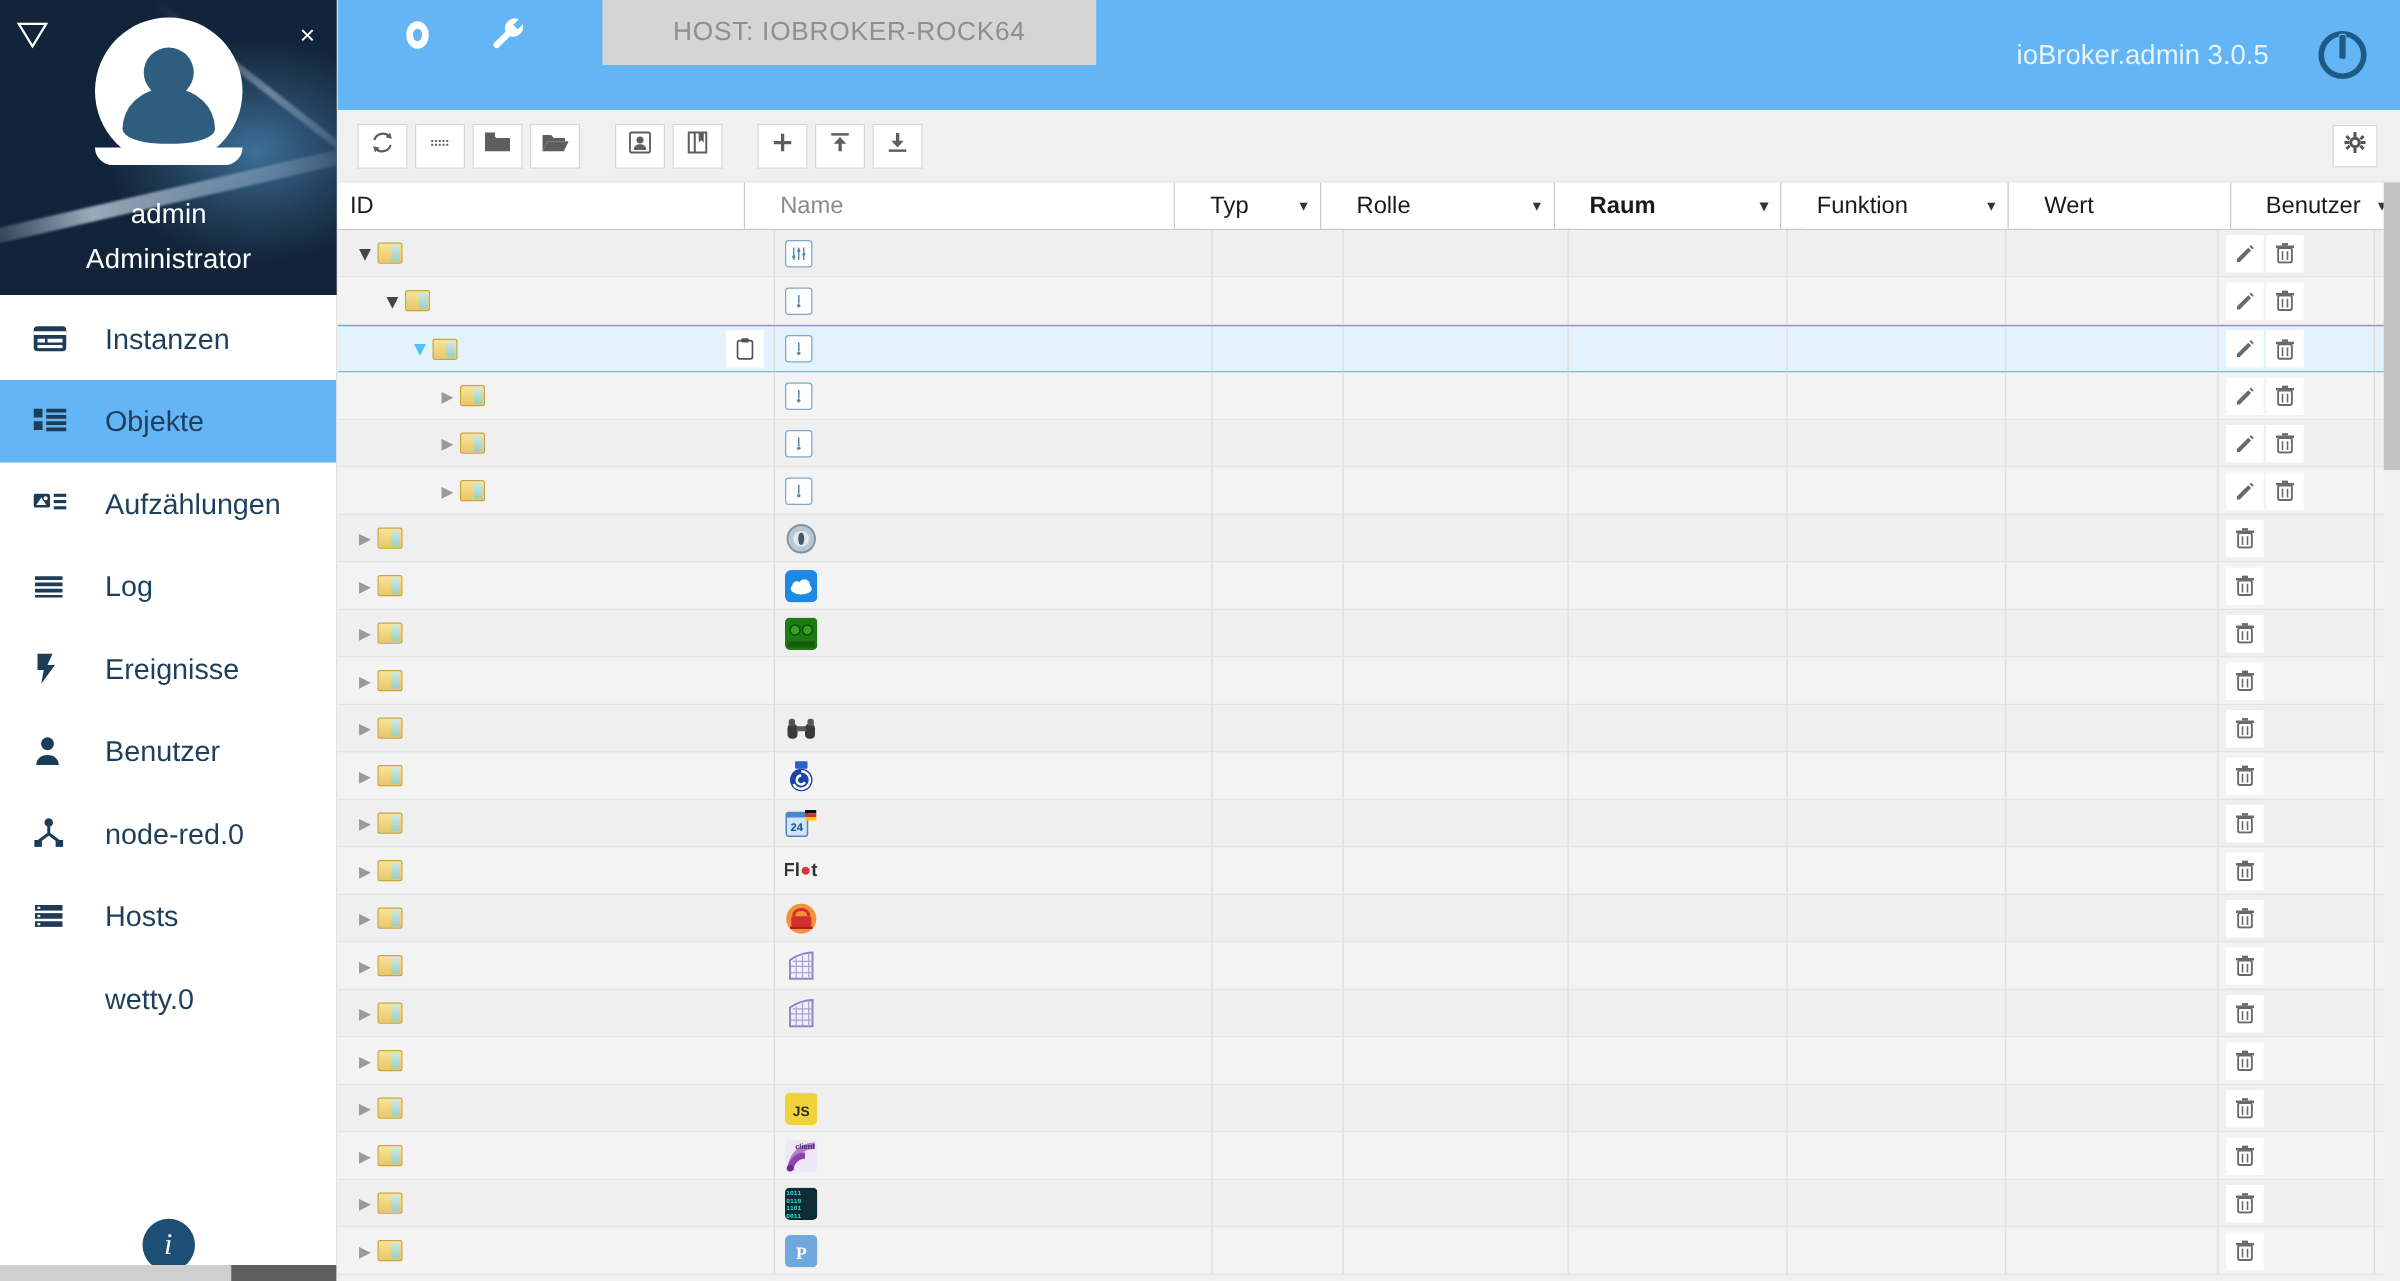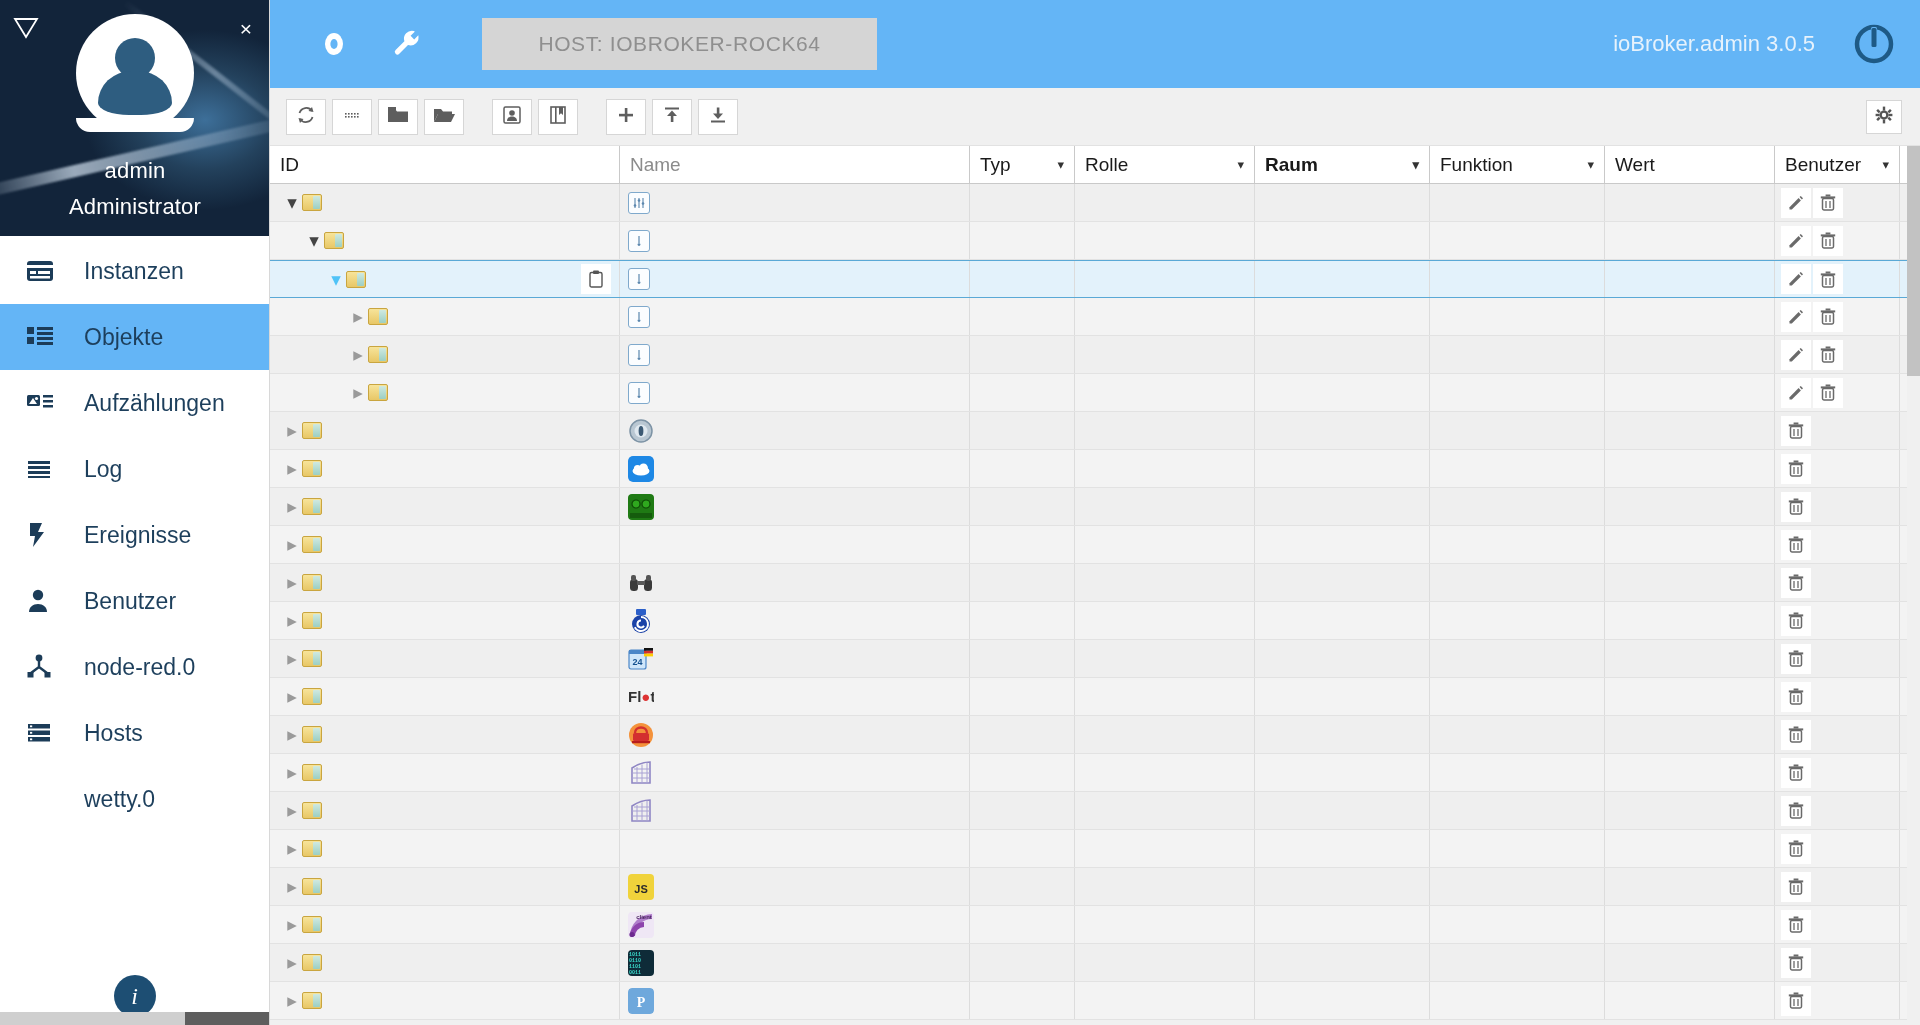--- a/index.html
+++ b/index.html
@@ -119,21 +119,21 @@
     display: flex; align-items: center; justify-content: center;
     font-size: 24px; font-family: "Liberation Serif", serif; font-style: italic;
     cursor: pointer;
   }
 
   
   #main { flex: 1 1 auto; position: relative; background: #f0f0f0; height: 1025px; overflow: hidden; }
 
   #topbar {
     height: 88px; background: #64b5f6;
-    display: flex; align-items: center; padding: 0 0 0 36px;
+    display: flex; align-items: flex-start; padding: 0 0 0 36px;
     position: relative;
   }
   .top-icon-btn {
     width: 56px; height: 56px; margin-right: 18px;
     display: flex; align-items: center; justify-content: center;
     color: #ffffff; cursor: pointer;
   }
   #host-selector {
     margin-left: 28px;
     width: 395px; height: 52px;
@@ -166,21 +166,21 @@
   .tb-gap { width: 22px; }
   #table-settings-btn {
     position: absolute; right: 18px; top: 50%; transform: translateY(-50%);
     width: 36px; height: 34px; background: #ffffff; border: 1px solid #d6d6d6;
     display: flex; align-items: center; justify-content: center; cursor: pointer;
     color: #555;
   }
 
   
   #grid { position: absolute; top: 146px; left: 0; right: 0; bottom: 0; overflow: hidden; background:#f0f0f0; }
-  #grid-head { display: flex; width: 1650px; background: #ffffff; height: 38px; border-bottom: 1px solid #c9c9c9; }
+  #grid-head { display: flex; width: 1650px; background: #ffffff; height: 38px; border-bottom: 1px solid #c9c9c9; gap: 18px; }
   .hcell {
     border-right: 1px solid #c9c9c9;
     display: flex; align-items: center; padding: 0 10px;
     font-size: 19px; color: #1a1a1a; position: relative;
     background: #ffffff; cursor: pointer;
   }
   .hcell .caret { position: absolute; right: 10px; color: #333; font-size: 13px; }
   .hcell.muted { color: #8b8b8b; }
 
   .c-id    { width: 350px; }
@@ -236,21 +236,21 @@
   }
 
   .type-ico {
     width: 22px; height: 22px; flex: 0 0 22px; margin-right: 10px;
     border: 1px solid #7fa9cc; border-radius: 3px; background: #fbfdff;
     display:flex; align-items:center; justify-content:center;
     color: #5b87ae; font-size: 11px; line-height: 1;
   }
   .adp-ico {
     width: 26px; height: 26px; flex: 0 0 26px; border-radius: 4px;
-    display: flex; align-items: center; justify-content: flex-start;
+    display: flex; align-items: center; justify-content: flex-end;
     font-size: 11px; color: #fff; overflow: hidden; font-weight: bold;
   }
   .hist-cell { display: flex; align-items: center; padding-left: 6px; }
   .act-btn {
     width: 30px; height: 30px; background: #ffffff; margin-right: 2px;
     display: flex; align-items: center; justify-content: center;
     color: #6a6a6a; cursor: pointer;
   }
 
   #main-vscroll {

